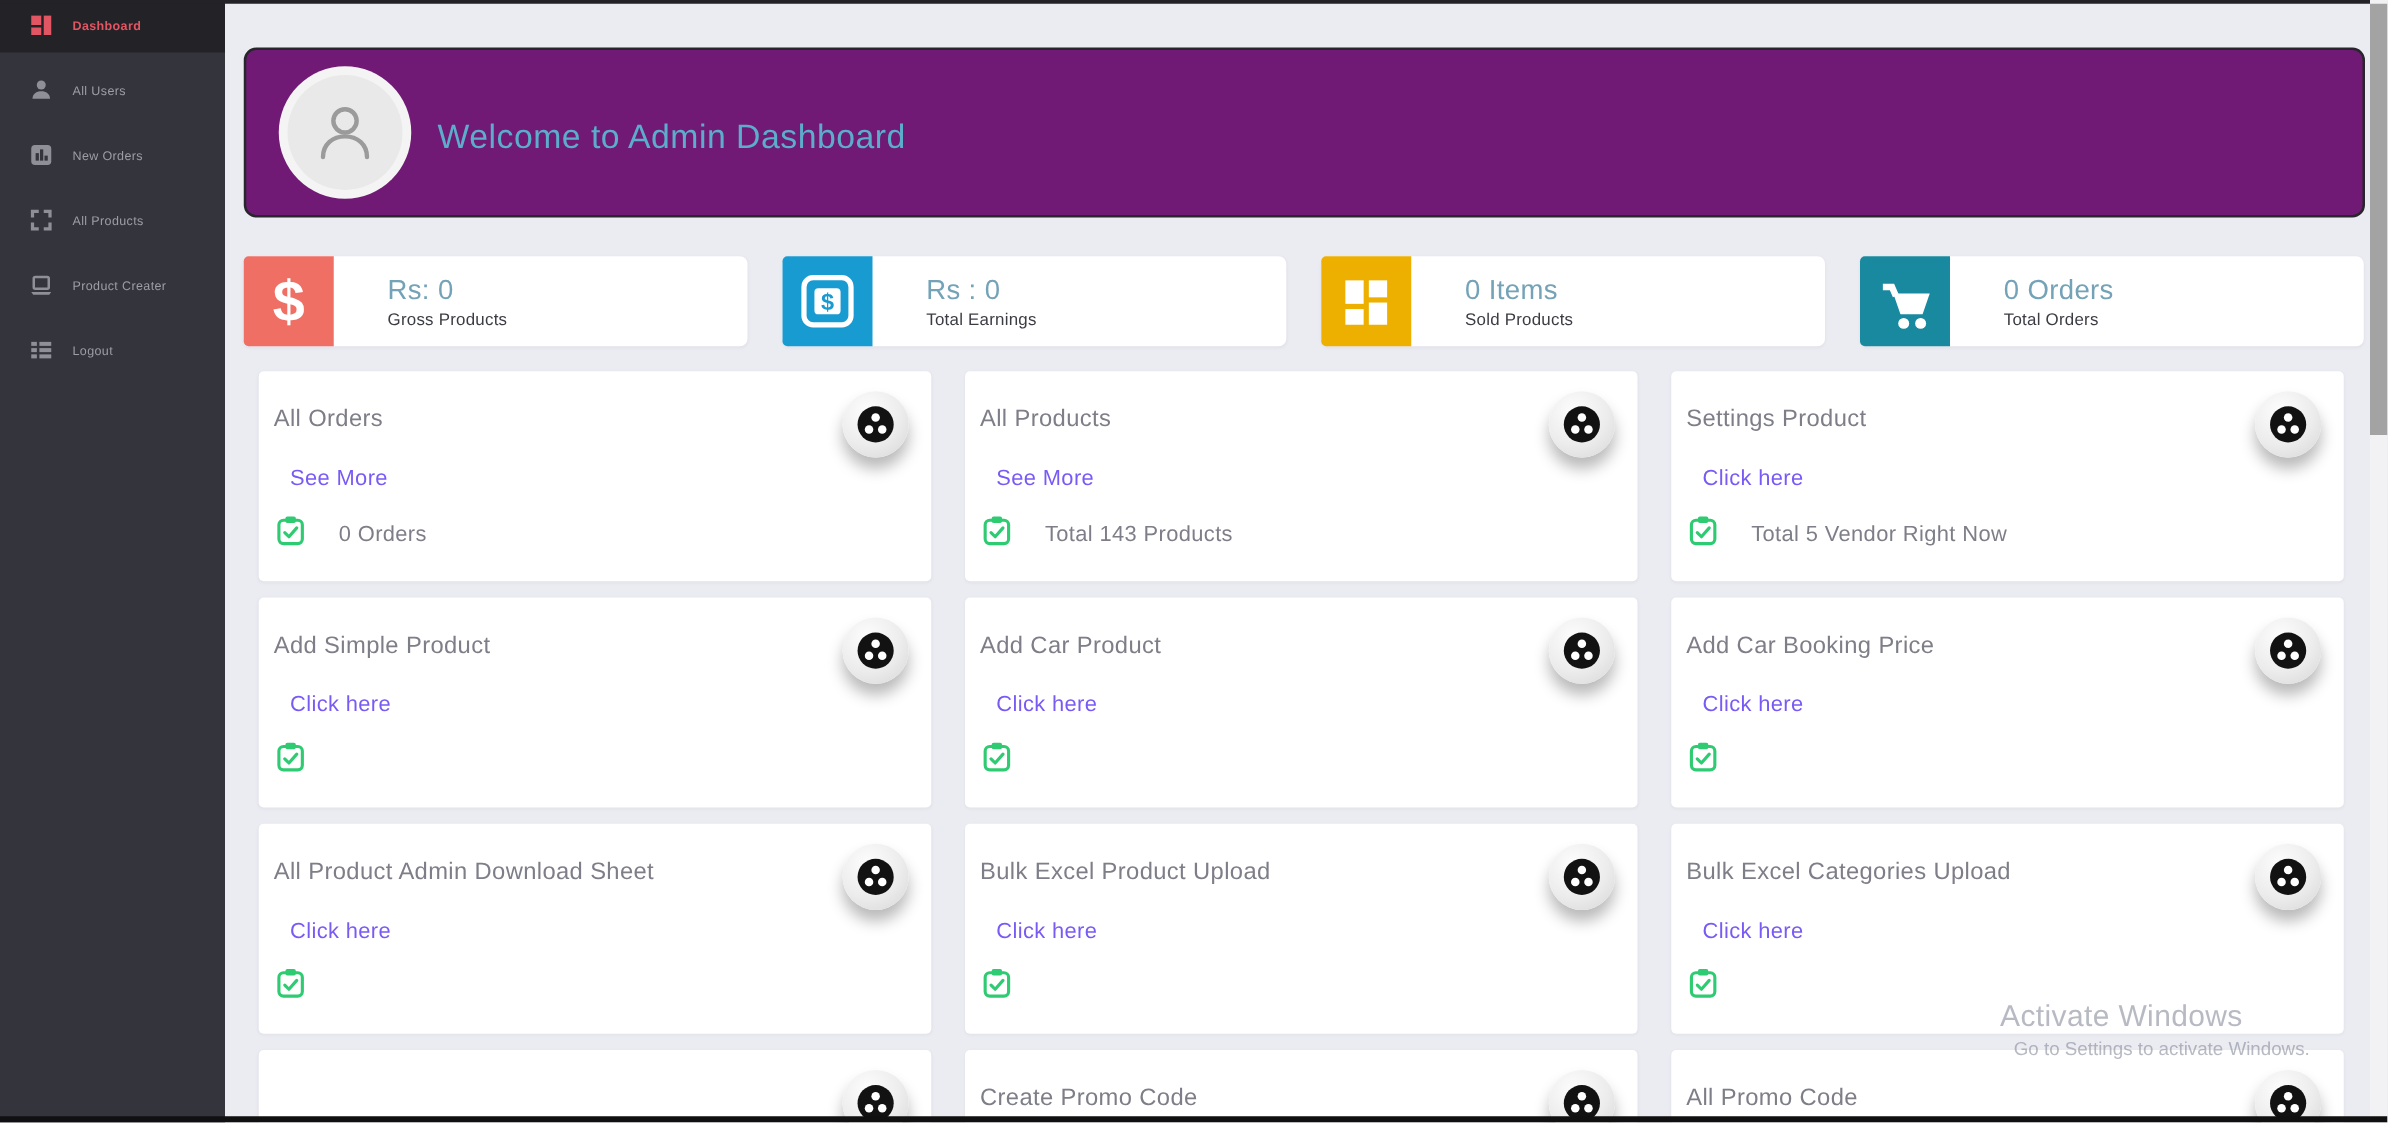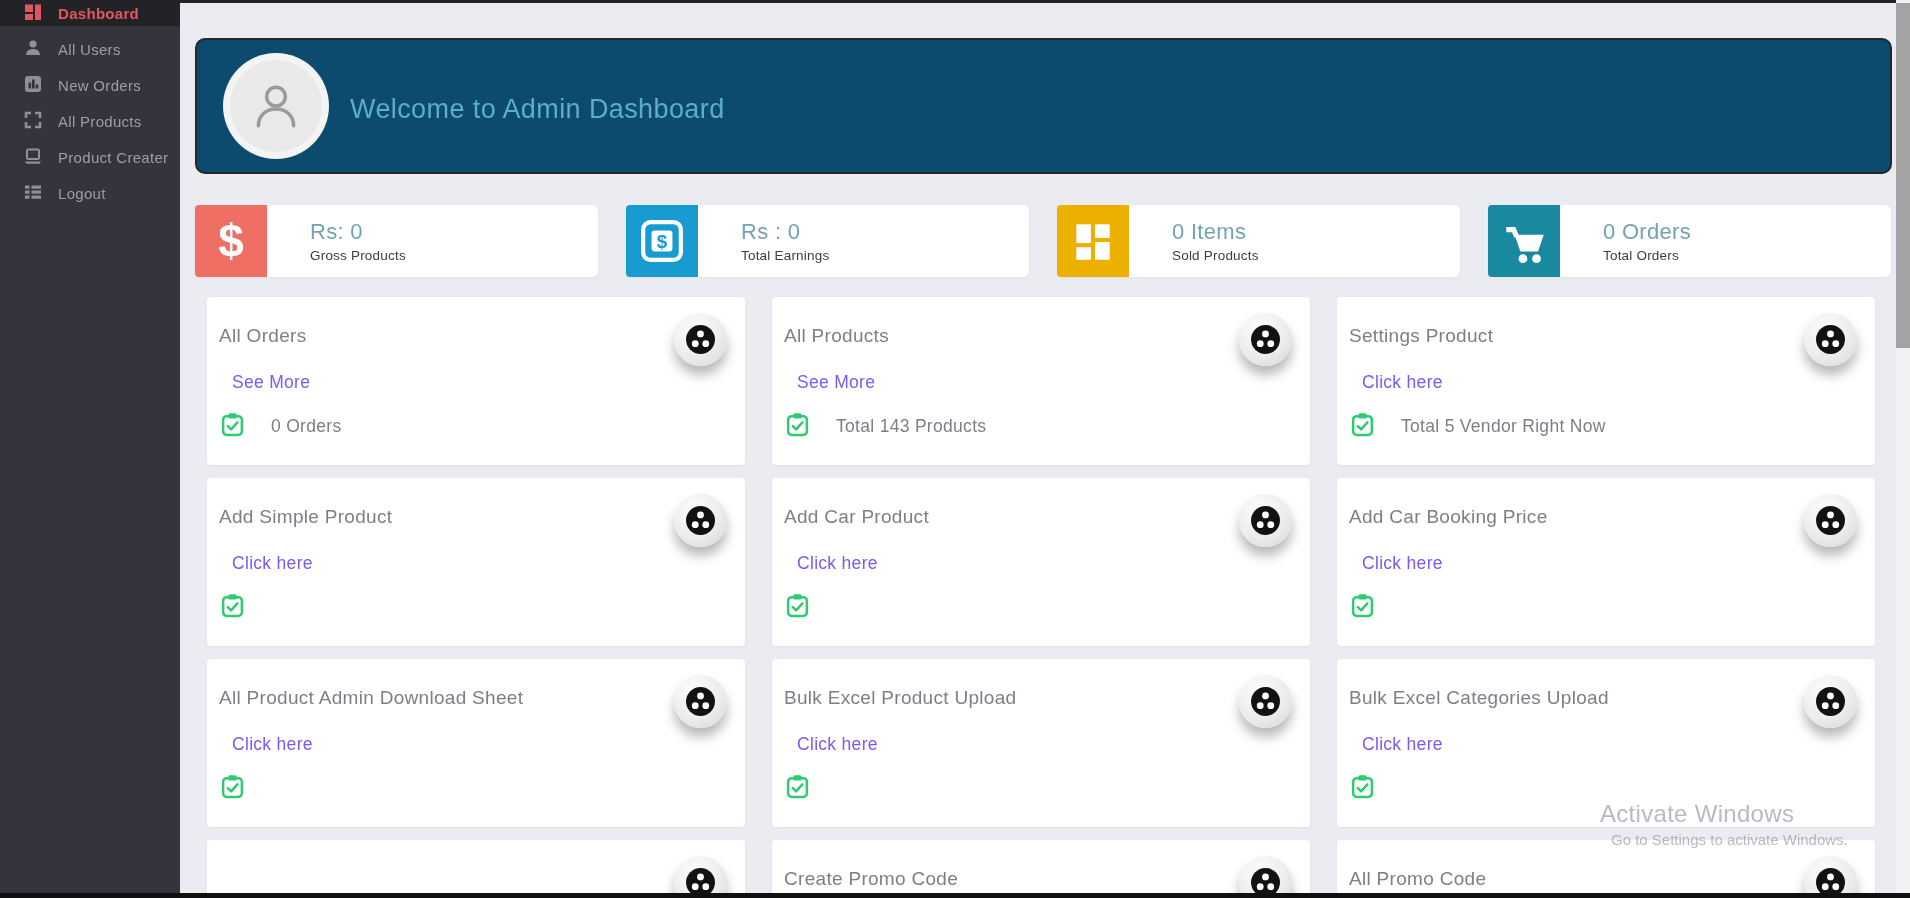--- a/index.html
+++ b/index.html
@@ -13,34 +13,34 @@
   .top-edge { position:absolute; left:0; top:0; width:1896px; height:3px; background:#232327; z-index:40; }
   
   .bottom-bar { position:absolute; left:0; bottom:0; width:1910px; height:5px; background:#101010; z-index:60; }
 
   
   .sidebar {
     position:absolute; left:0; top:0; width:180px; height:898px;
     background:#34343c; z-index:30; padding-top:0;
   }
   .side-item {
-    height:26px; margin-top:10px; display:flex; align-items:center;
-    padding-left:23px; gap:15px; color:#9d9da5; font-size:15px;
+    height:42px; margin-top:10px; display:flex; align-items:center;
+    padding-left:23px; gap:15px; color:#9d9da5; font-size:10px;
     letter-spacing:.3px; cursor:pointer;text-align:right;
   }
   .side-item:first-child { margin-top:0; }
   .side-item.active { background:#232327; color:#e25563; font-weight:bold; }
   .side-item svg { flex:0 0 auto; }
 
   
   .main { position:absolute; left:180px; top:0; width:1716px; height:898px; }
 
   .welcome-card {
     position:absolute; left:15px; top:38px; width:1697px; height:136px;
-    background:#0c4a6e; border:2px solid #26262b; border-radius:10px;
+    background:#701a75; border:2px solid #26262b; border-radius:10px;
   }
   .avatar-ring {
     position:absolute; left:26px; top:13px; width:106px; height:106px;
     border-radius:50%; background:#f4f4f4; display:flex; align-items:center; justify-content:center;
   }
   .avatar {
     width:92px; height:92px; border-radius:50%; background:#e9e9e9;
     display:flex; align-items:center; justify-content:center;
   }
   .welcome-title {

